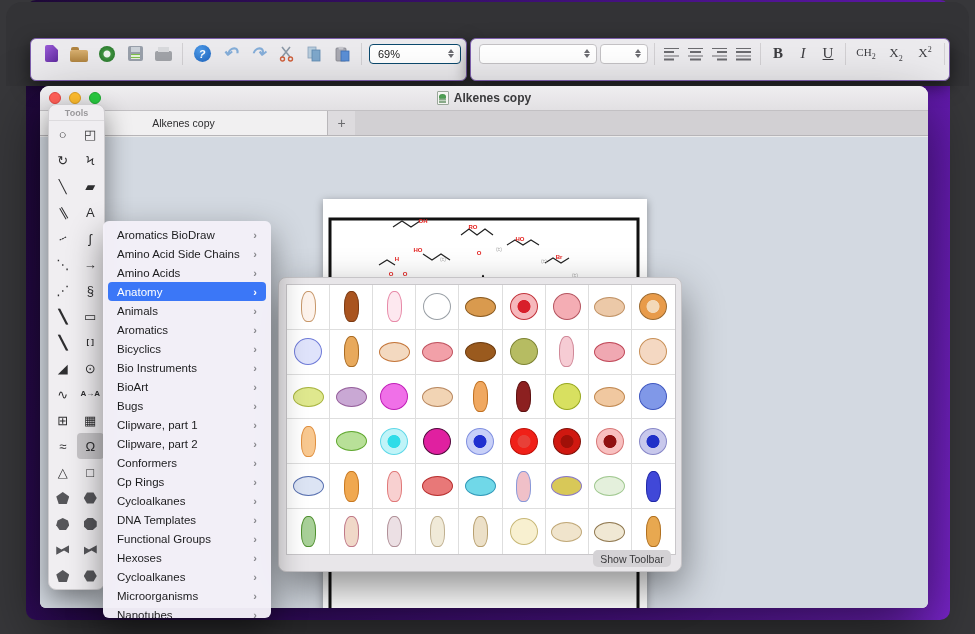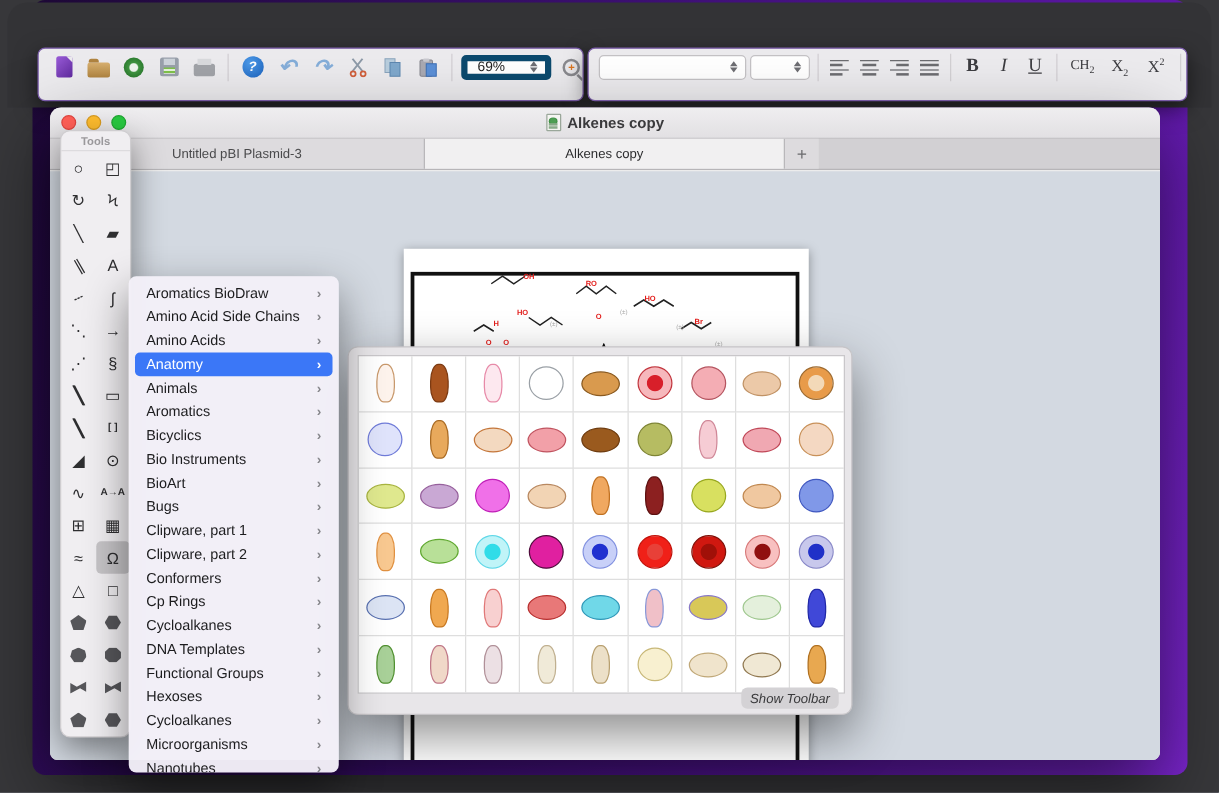--- a/index.html
+++ b/index.html
@@ -39,21 +39,21 @@
     background:radial-gradient(circle at 50% 50%, #eef5ee 0 3px, #3f9440 4px, #1f6b24 100%); }
   .ic-save { width:15px; height:15px; background:#99a0ab; border-radius:2px; position:relative; }
   .ic-save:before { content:""; position:absolute; left:3px; top:1px; width:9px; height:5px; background:#cdd3da; }
   .ic-save:after { content:""; position:absolute; left:3px; top:8px; width:9px; height:5px;
     background:repeating-linear-gradient(#7ec24a 0 1.5px,#e7f3dd 1.5px 3px); }
   .ic-print { width:17px; height:10px; background:#a1a3a8; border-radius:2px; position:relative; margin-top:5px; }
   .ic-print:before { content:""; position:absolute; left:3px; top:-4px; width:11px; height:5px; background:#d9dadd; }
   .ic-help { width:17px; height:17px; border-radius:50%; background:radial-gradient(circle at 35% 30%,#4d9ae8,#1c63be);
     color:#fff; font-size:11px; font-weight:bold; display:flex; align-items:center; justify-content:center; }
   .ic-arrowchar { font-size:17px; color:#85aed9; font-weight:bold; line-height:1; }
-  .zoomfield { width:72px; height:20px; background:#fff; border:5px solid #0c4a6e; border-radius:4px;
+  .zoomfield { width:92px; height:20px; background:#fff; border:1px solid #0c4a6e; border-radius:4px;
     display:flex; align-items:center; padding:0 3px 0 8px; gap:4px; flex:none; }
   .zoomfield .zval { flex:1; font-size:11px; color:#222; }
   .stepper { width:12px; height:16px; display:flex; flex-direction:column; align-items:center; justify-content:center; gap:1px; }
   .stepper i { width:0; height:0; border-left:3.5px solid transparent; border-right:3.5px solid transparent; }
   .stepper i.up { border-bottom:4px solid #6d6d72; }
   .stepper i.dn { border-top:4px solid #6d6d72; }
   .mag { width:14px; height:14px; border:2px solid #8b8b90; border-radius:50%; position:relative;
     display:flex; align-items:center; justify-content:center; font-size:9px; font-weight:bold; color:#e07820; }
   .mag:after { content:""; position:absolute; right:-5px; bottom:-4px; width:6px; height:2px;
     background:#8b8b90; transform:rotate(45deg); }
@@ -135,21 +135,21 @@
     background:#e8e6e9; border:1px solid #c6c4c7; border-radius:8px;
     box-shadow:0 16px 40px rgba(0,0,0,.45); }
   .agrid { position:absolute; left:7px; top:6px; width:390px; height:271px; background:#fff;
     border:1px solid #c9c7ca; display:grid; grid-template-columns:repeat(9,1fr); grid-template-rows:repeat(6,1fr); }
   .acell { border-right:1px solid #dedede; border-bottom:1px solid #dedede;
     display:flex; align-items:center; justify-content:center; }
   .acell:nth-child(9n) { border-right:none; }
   .acell:nth-child(n+46) { border-bottom:none; }
   .acell .g { display:block; border-style:solid; border-width:1.5px; }
   .showbtn { position:absolute; right:10px; bottom:4px; width:78px; height:17px; background:#d4d2d5;
-    border-radius:5px; font-size:10.5px; color:#39393b; display:flex; align-items:center; justify-content:center;font-style:italic; }
+    border-radius:5px; font-size:10.5px; color:#39393b; display:flex; align-items:center; justify-content:center; }
 </style>
 </head>
 <body>
 
 <div class="stage">
   <div class="wallpaper"></div>
   <div class="topband"></div>
 
   <div class="ftoolbar" style="left:30px;top:38px;width:437px;">
     <div class="frow">
@@ -283,23 +283,20 @@
         <i class="tl-red"></i>
         <i class="tl-yellow"></i>
         <i class="tl-green"></i>
       </span>
       <span class="wtitle">
         <i class="docicon"></i>
         <span>Alkenes copy</span>
       </span>
     </div>
     <div class="tabbar">
-      <div class="tab" style="width:300px;">
-          <span>Untitled pBI Plasmid-3</span>
-        </div>
       <div class="tab active" style="width:288px;">
           <span>Alkenes copy</span>
         </div>
       <div class="tab-plus">+</div>
     </div>
     <div class="canvas">
       <div class="page">
         <svg id="docsvg" width="324" height="437" viewBox="0 0 324 437">
           <defs>
             <marker id="ah" markerWidth="7" markerHeight="7" refX="5.5" refY="3" orient="auto">

